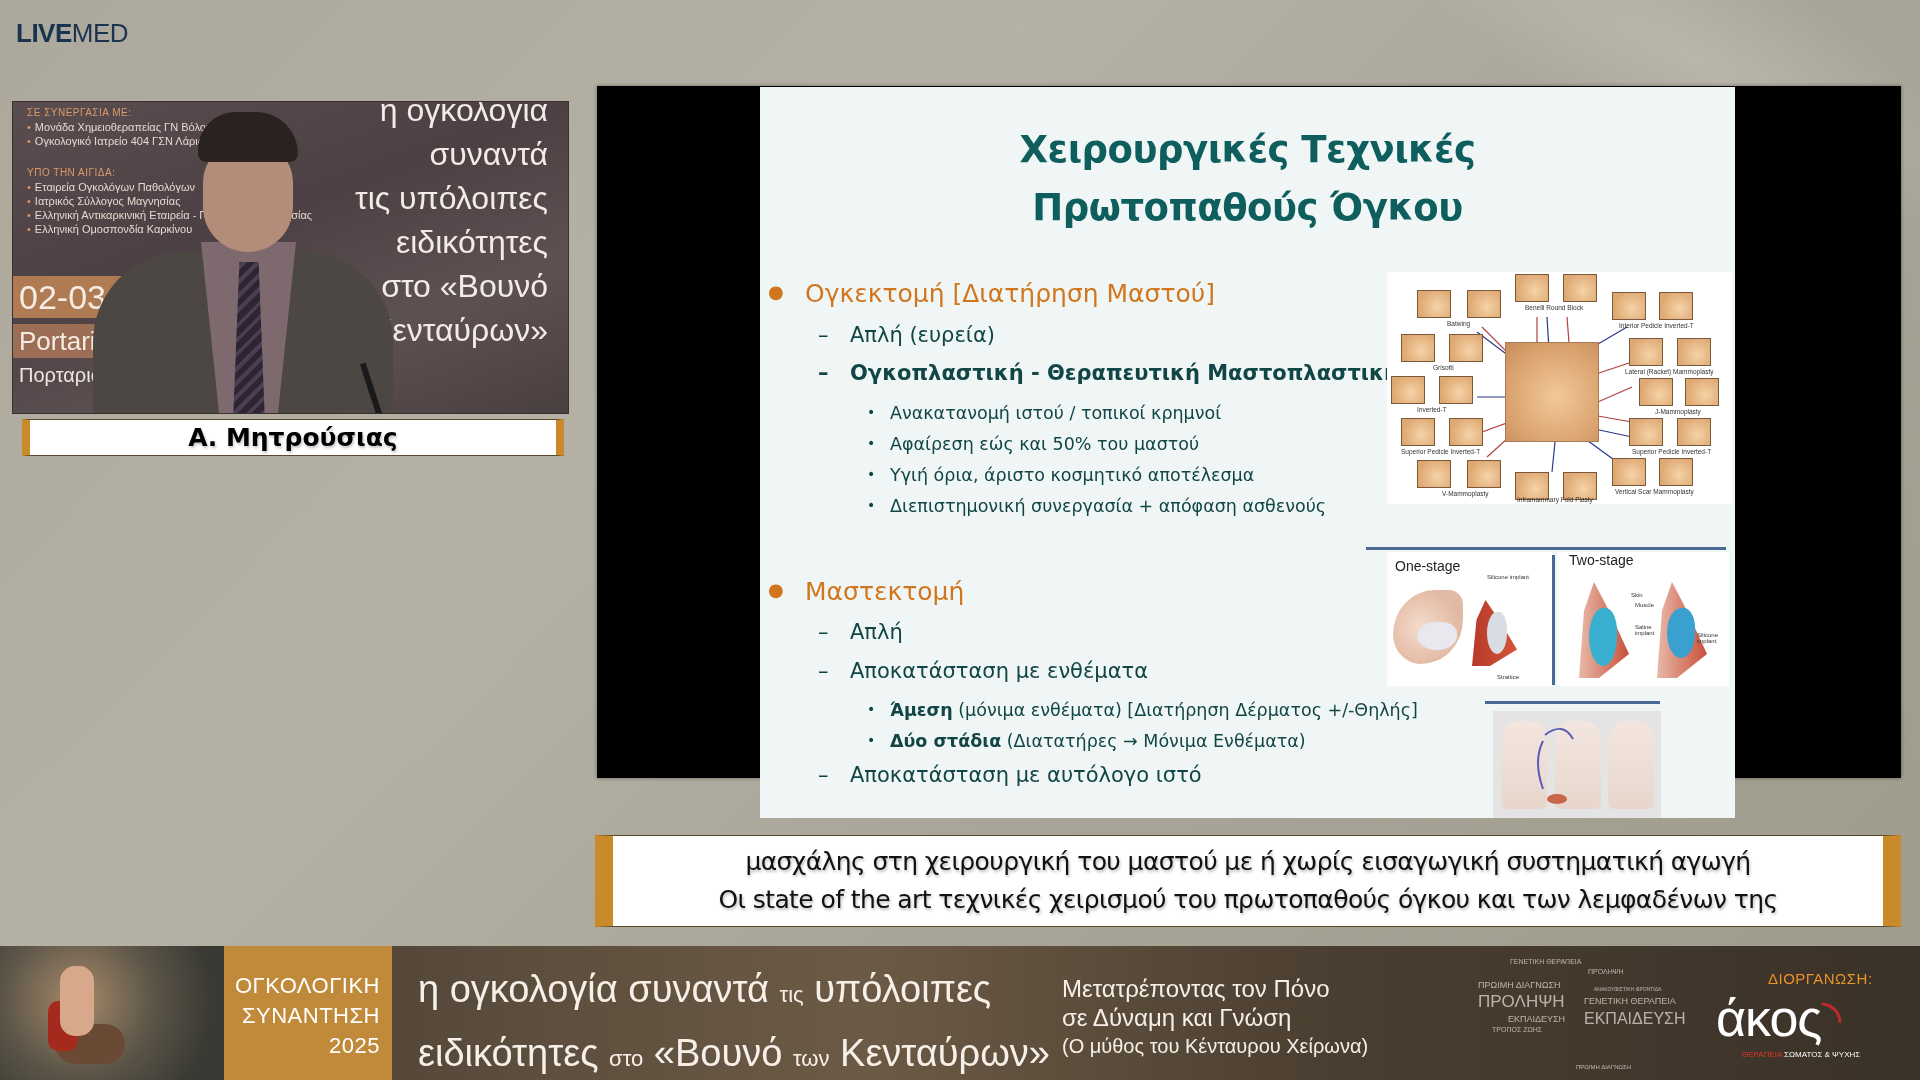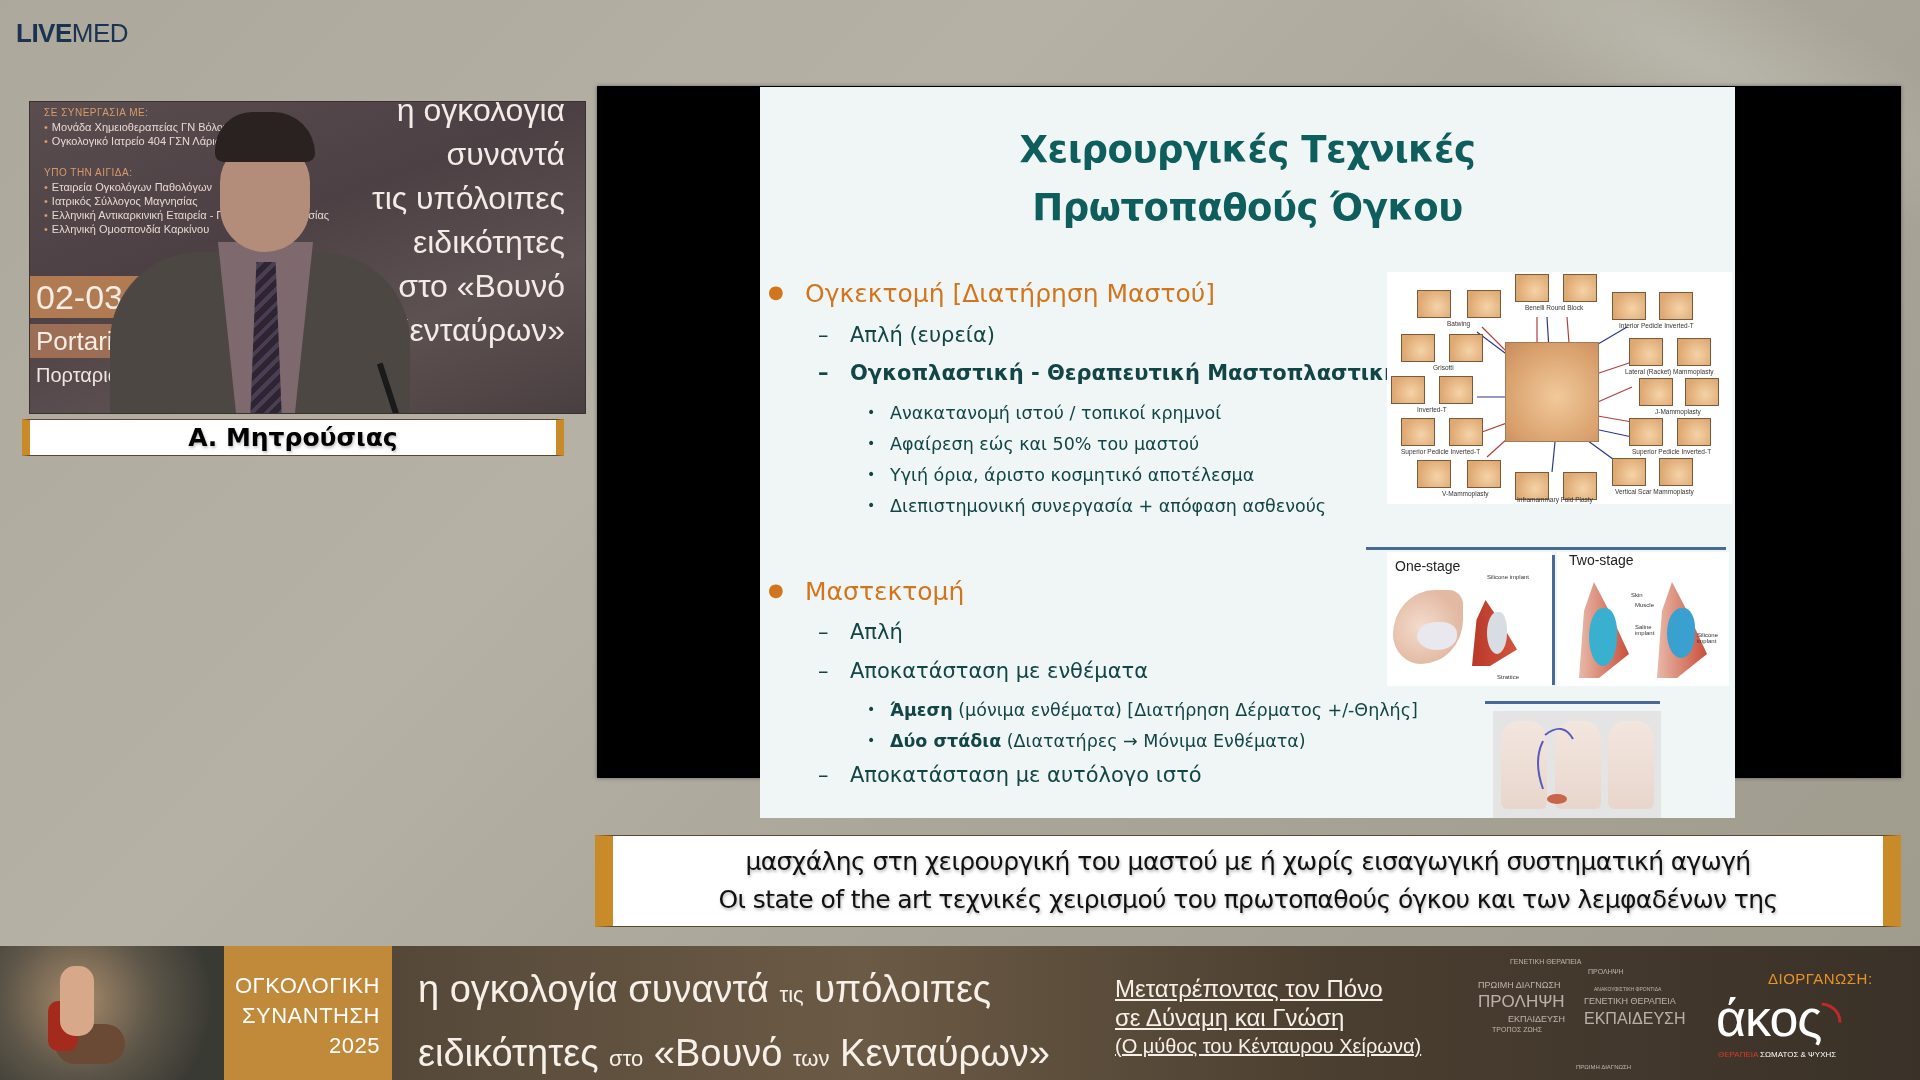--- a/index.html
+++ b/index.html
@@ -17,21 +17,21 @@
   
   .logo {
     position: absolute; left: 16px; top: 18px;
     font-size: 26px; letter-spacing: -0.5px; color: #1a3350;
   }
   .logo .bold { font-weight: 700; }
   .logo .light { font-weight: 400; }
 
   
   .speaker-video {
-    position: absolute; left: 29px; top: 101px; width: 557px; height: 313px;
+    position: absolute; left: 12px; top: 101px; width: 557px; height: 313px;
     background: linear-gradient(160deg, #5a4d50 0%, #4c4044 40%, #5e5152 70%, #4a3f40 100%);
     border: 1px solid #3a3030;
     overflow: hidden;
   }
   .sv-partners { position: absolute; left: 14px; top: 4px; color: #e8d8d0; font-size: 11px; line-height: 14px; }
   .sv-partners .hdr { color: #d99a6a; font-size: 10px; letter-spacing: 0.5px; }
   .sv-partners .gap { height: 18px; }
   .sv-partners .dot { color: #d99a6a; margin-right: 4px; }
   .sv-date {
     position: absolute; left: 0; top: 174px; width: 110px; height: 42px;
@@ -161,30 +161,30 @@
     position: absolute; left: 224px; top: 0; width: 168px; height: 134px;
     background: #c08a3a; color: #fff; text-align: right; padding: 25px 12px 0 0;
     font-size: 22px; line-height: 30px; letter-spacing: 0.5px;
   }
   .banner-title {
     position: absolute; left: 418px; top: 14px; color: #f7f0e8; font-size: 38px; line-height: 58px; font-weight: 300;
     white-space: nowrap;
   }
   .banner-title .small { font-size: 22px; }
   .banner-sub {
-    position: absolute; left: 1115px; top: 28px; color: #f7f0e8; font-size: 24px; line-height: 29px; white-space: nowrap; text-decoration: underline;
+    position: absolute; left: 1062px; top: 28px; color: #f7f0e8; font-size: 24px; line-height: 29px; white-space: nowrap;
   }
   .banner-sub .third { font-size: 20px; }
   .wordcloud { position: absolute; left: 1458px; top: 12px; width: 200px; height: 118px; color: rgba(235,228,220,0.7); margin-left: 20px; }
   .wordcloud span { position: absolute; white-space: nowrap; }
   .org-label { position: absolute; left: 1768px; top: 24px; color: #e8922a; font-size: 15px; letter-spacing: 0.5px; }
   .org-logo { position: absolute; left: 1716px; top: 42px; color: #fff; font-size: 52px; font-weight: 300; letter-spacing: -1px; }
   .org-logo .swirl { color: #c0282a; }
   .org-tag { position: absolute; left: 1718px; top: 104px; color: #fff; font-size: 8px; }
-  .org-tag .red { color: #d83a2a; }
+  .org-tag .red { color: #d83a2a; margin-left: 24px; }
 </style>
 </head>
 <body>
 
 <div class="bg-streak"></div>
 
 <div class="logo">
   <span class="bold">LIVE</span><span class="light">MED</span>
 </div>
 

